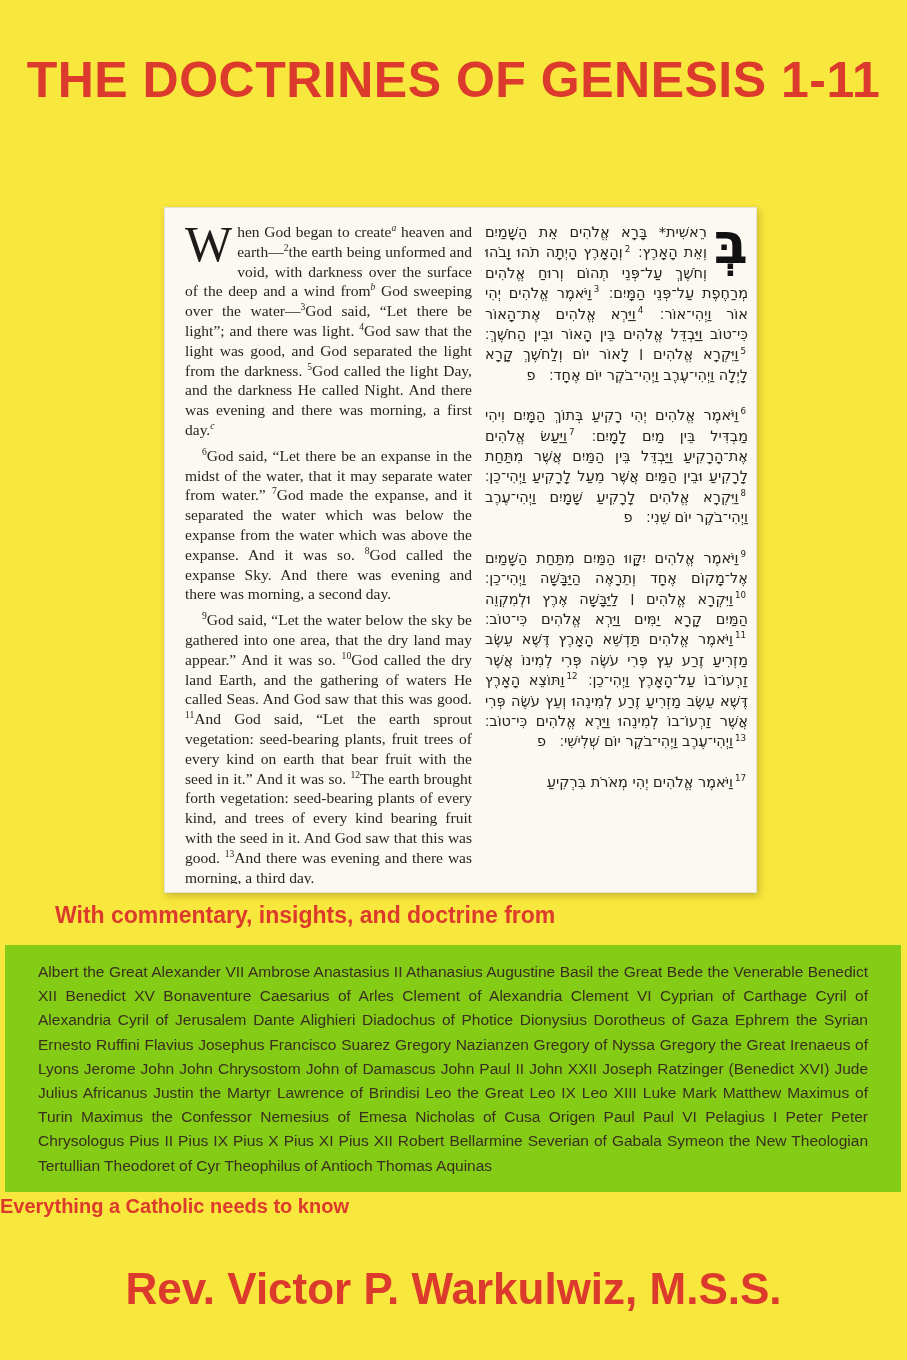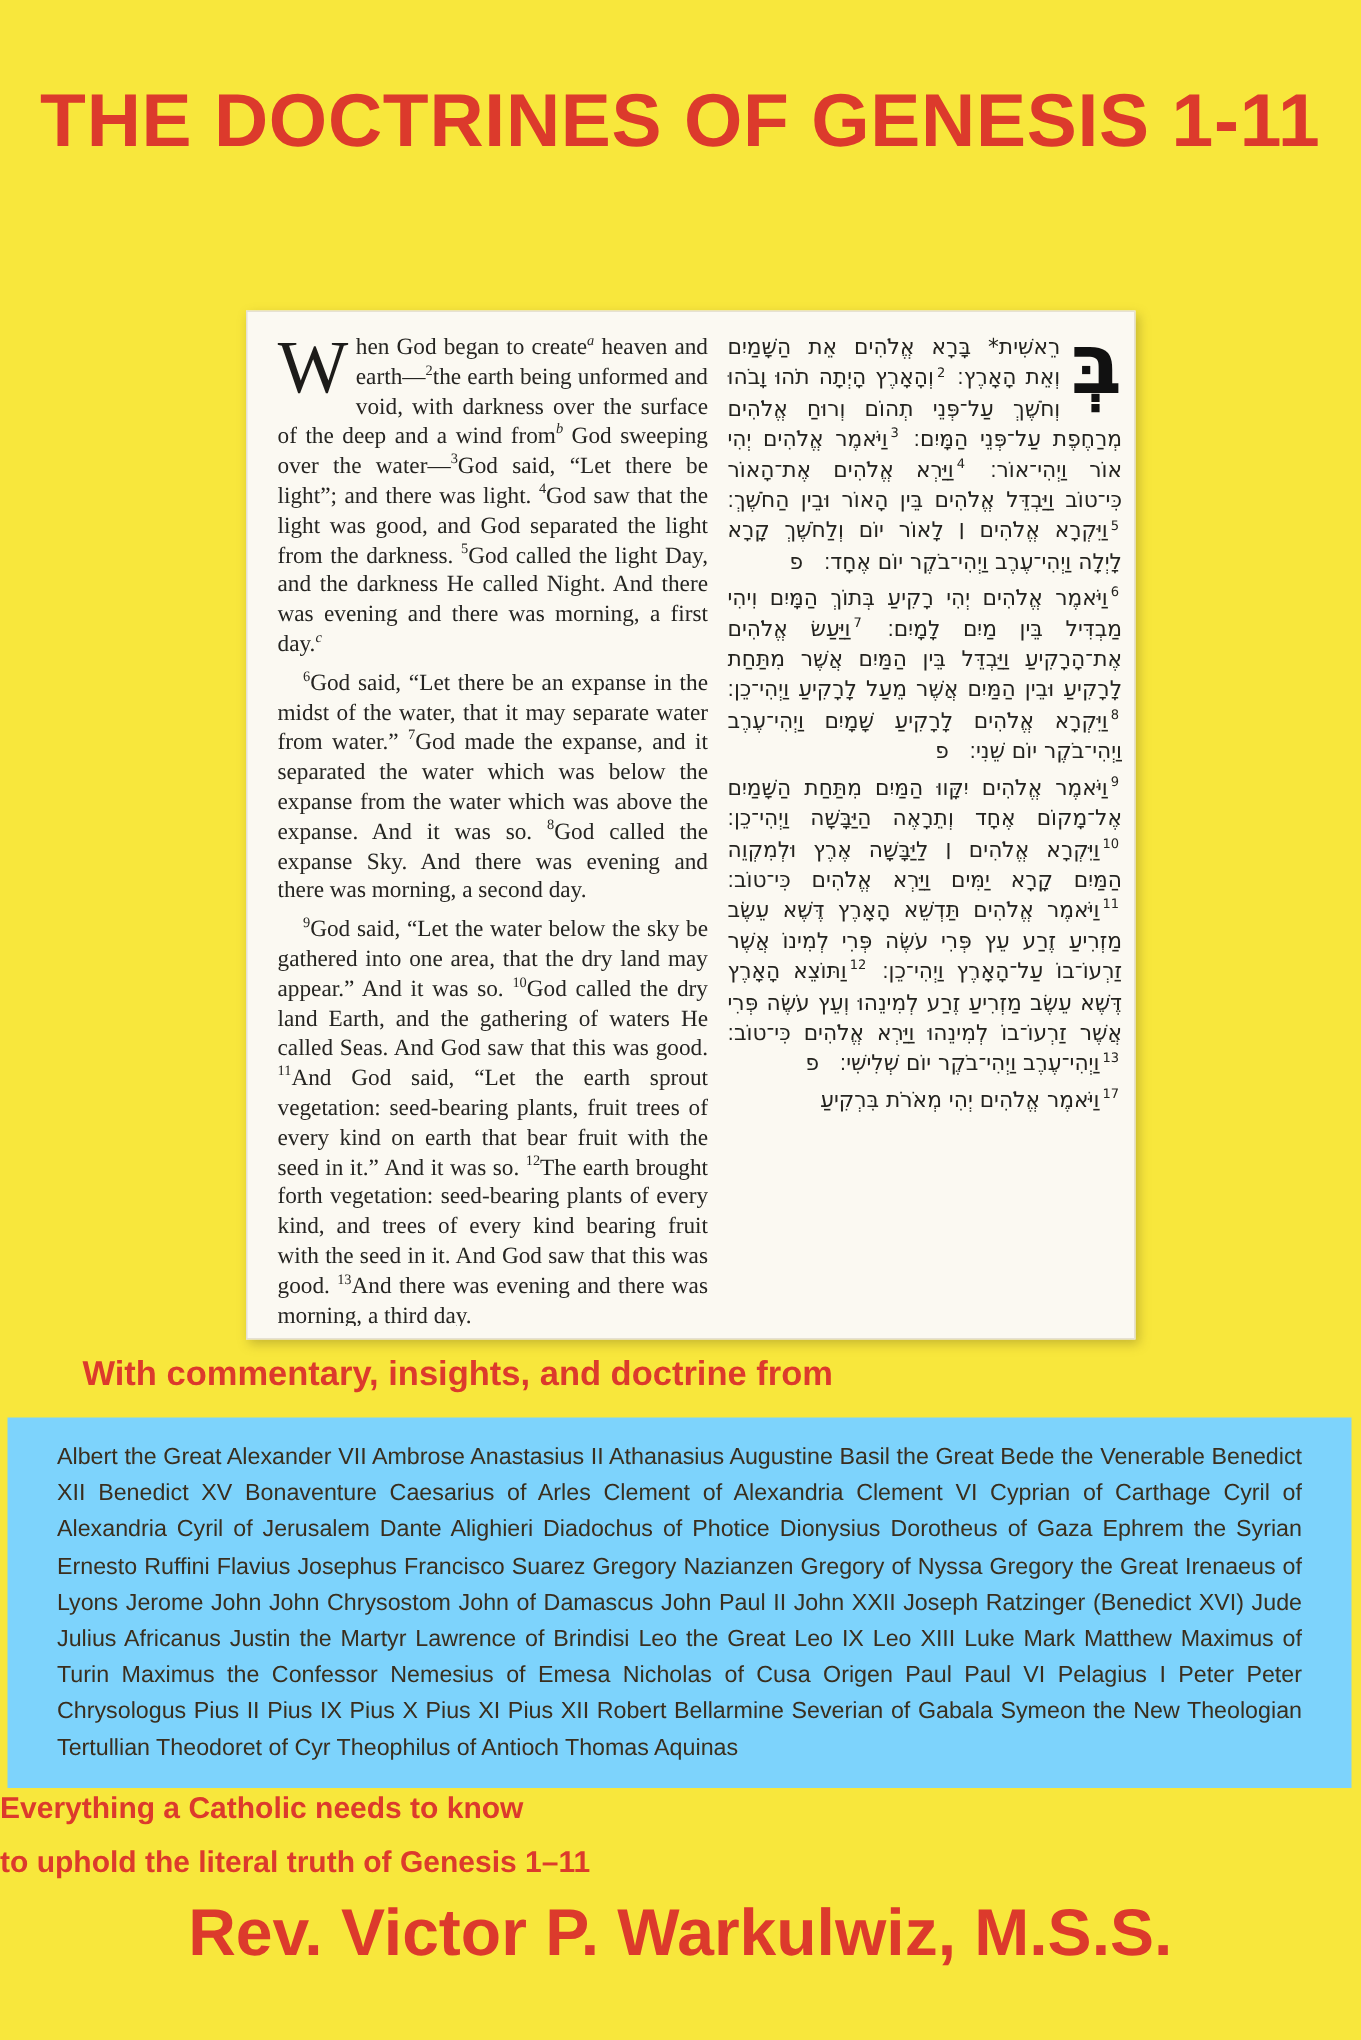--- a/index.html
+++ b/index.html
@@ -19,27 +19,27 @@
     color:#262522;text-align:justify;}
   .eng p{margin:0;}
   .eng p + p{margin-top:6px;text-indent:17px;}
   .eng sup{font-size:.62em;line-height:0;}
   .eng sup.fn{font-style:italic;}
   .dropcap{float:left;font-size:50px;line-height:40px;padding:2px 5px 0 0;color:#1d1c1a;}
 
   .heb{flex:1;direction:rtl;font-family:"DejaVu Sans",sans-serif;font-size:14.5px;line-height:20.4px;
     color:#24231f;text-align:justify;}
   .heb p{margin:0;}
-  .heb p + p{margin-top:4px;}
+  .heb p + p{margin-top:20px;}
   .heb sup{font-size:.6em;line-height:0;unicode-bidi:isolate;direction:ltr;padding:0 2px;}
   .dropcap-heb{float:right;font-size:56px;line-height:44px;font-weight:bold;padding:0 0 0 7px;color:#111;}
 
   .commentary{position:absolute;top:902px;left:55px;color:#DC3A2C;font-weight:bold;font-size:23px;}
 
-  .band{position:absolute;top:945px;left:5px;width:896px;min-height:222px;background:#7dd3fc;
+  .band{position:absolute;top:945px;left:5px;width:896px;min-height:222px;background:#84cc16;
     box-sizing:border-box;padding:15px 33px 14px 33px;}
   .band p{margin:0;color:#3A2E1E;font-size:15.5px;line-height:24.2px;text-align:justify;}
 
   .tagline{position:absolute;top:1188px;left:0;width:907px;
     color:#DC3A2C;font-weight:bold;font-size:20px;line-height:36px;}
   .author{position:absolute;top:1264px;left:0;width:907px;text-align:center;
     color:#DC3A2C;font-weight:bold;font-size:44px;}
 </style>
 </head>
 <body>
@@ -64,18 +64,17 @@
   </div>
 
   <div class="commentary">With commentary, insights, and doctrine from</div>
 
   <div class="band">
     <p>Albert the Great Alexander VII Ambrose Anastasius II Athanasius Augustine Basil the Great Bede the Venerable Benedict XII Benedict XV Bonaventure Caesarius of Arles Clement of Alexandria Clement VI Cyprian of Carthage Cyril of Alexandria Cyril of Jerusalem Dante Alighieri Diadochus of Photice Dionysius Dorotheus of Gaza Ephrem the Syrian Ernesto Ruffini Flavius Josephus Francisco Suarez Gregory Nazianzen Gregory of Nyssa Gregory the Great Irenaeus of Lyons Jerome John John Chrysostom John of Damascus John Paul II John XXII Joseph Ratzinger (Benedict XVI) Jude Julius Africanus Justin the Martyr Lawrence of Brindisi Leo the Great Leo IX Leo XIII Luke Mark Matthew Maximus of Turin Maximus the Confessor Nemesius of Emesa Nicholas of Cusa Origen Paul Paul VI Pelagius I Peter Peter Chrysologus Pius II Pius IX Pius X Pius XI Pius XII Robert Bellarmine Severian of Gabala Symeon the New Theologian Tertullian Theodoret of Cyr Theophilus of Antioch Thomas Aquinas</p>
   </div>
 
   <div class="tagline">
     <div>Everything a Catholic needs to know</div>
-    <div>to uphold the literal truth of Genesis 1–11</div>
   </div>
 
   <div class="author">Rev. Victor P. Warkulwiz, M.S.S.</div>
 
 </div>
 
 </body></html>

